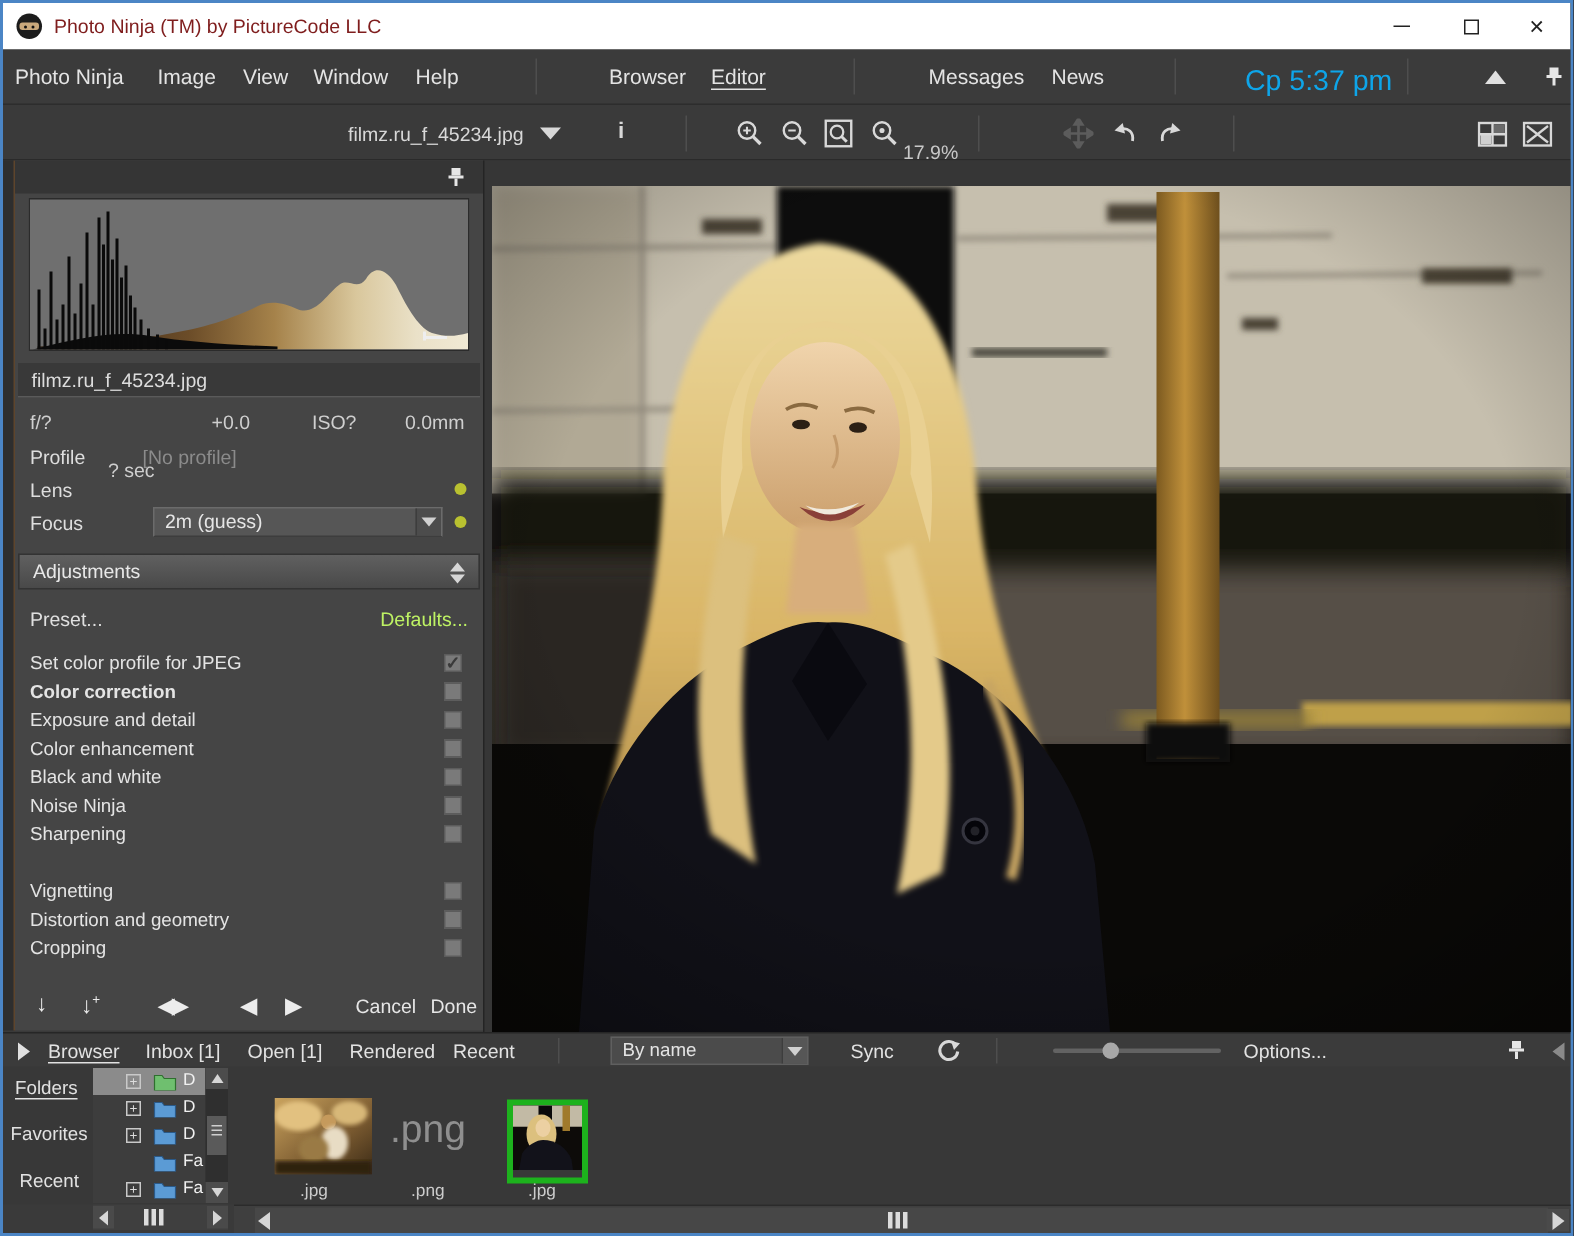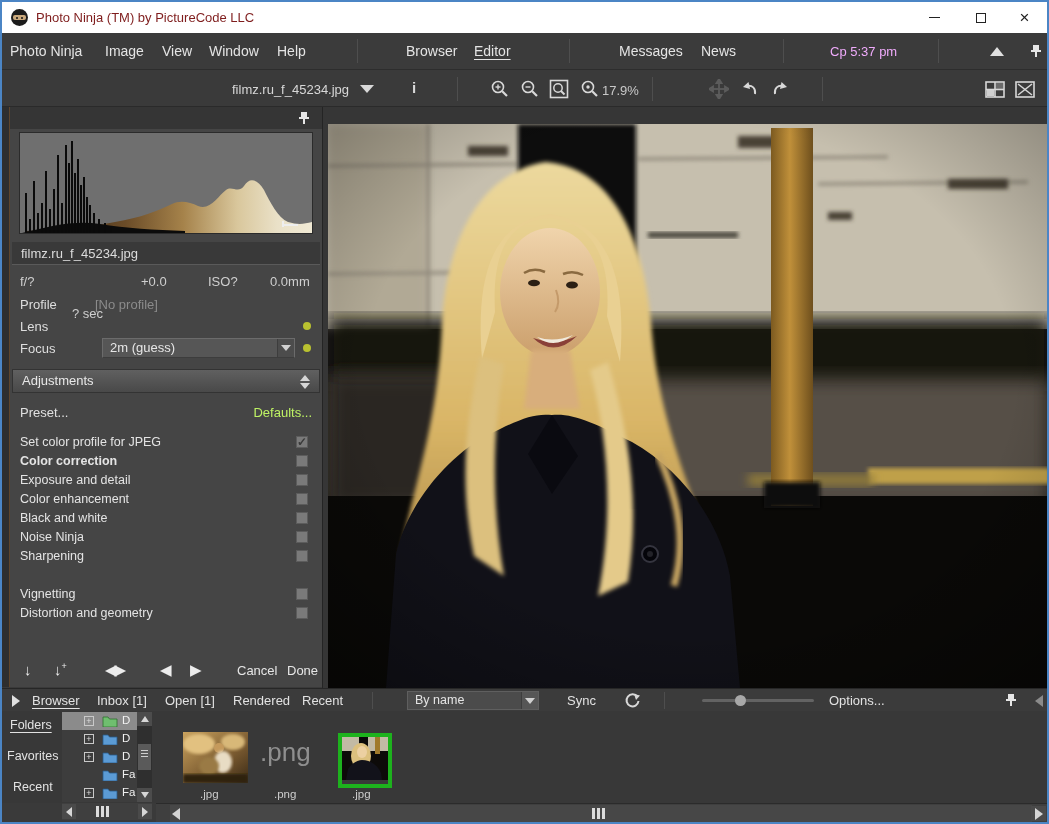--- a/index.html
+++ b/index.html
@@ -17,35 +17,35 @@
   #btn-min { left:910px; } #btn-max { left:956px; } #btn-close { left:1000px; }
   #btn-min .g { width:11px; height:1px; background:#222; }
   #btn-max .g { width:10px; height:10px; border:1px solid #222; }
   #btn-close .g { font-size:17px; line-height:1; }
 
   
   #menubar { left:0; top:31px; width:1045px; height:36px; background:#3b3b3b; color:#e4e4e4; font-size:14px; }
   .menu-item { position:absolute; top:10px; cursor:default; }
   .vsep { position:absolute; width:1px; background:#4e4e4e; }
   .underline { text-decoration:underline; text-underline-offset:3px; }
-  #clock { position:absolute; top:11px; left:828px; font-size:13px; color:#f0abfc; }
+  #clock { position:absolute; top:11px; left:828px; font-size:19px; color:#0ea5e9; }
   .tri-up { width:0; height:0; border-left:7px solid transparent; border-right:7px solid transparent; border-bottom:9px solid #e0e0e0; }
   .pin { position:relative; width:12px; height:12px; }
   .pin .head { position:absolute; left:3px; top:0; width:6px; height:5px; background:#e6e6e6; }
   .pin .bar  { position:absolute; left:1px; top:5px; width:10px; height:2px; background:#e6e6e6; }
   .pin .stem { position:absolute; left:5px; top:7px; width:2px; height:5px; background:#e6e6e6; }
 
   
   #toolbar { left:0; top:67px; width:1045px; height:38px; background:#3a3a3a; border-top:1px solid #2d2d2d; border-bottom:1px solid #2a2a2a; color:#d8d8d8; }
   #tb-filename { left:230px; top:12px; font-size:13px; color:#d8d8d8; }
   .dd-arrow { width:0; height:0; border-left:7px solid transparent; border-right:7px solid transparent; border-top:8px solid #d8d8d8; }
   #tb-fn-arrow { left:358px; top:15px; }
   #tb-info { left:410px; top:9px; font-size:15px; font-weight:bold; color:#d8d8d8; }
   .icon18 { width:20px; height:20px; }
-  #tb-zoom-pct { left:600px; top:13px; font-size:13px; color:#c8c8c8; }
+  #tb-zoom-pct { left:600px; top:24px; font-size:13px; color:#c8c8c8; }
 
   
   #left-strip { left:0; top:105px; width:8px; height:580px; background:#2e2e2e; border-right:1px solid #5e452c; }
   #inspector { left:8px; top:105px; width:312px; height:580px; background:#454545; }
   #hist-header { left:0; top:0; width:312px; height:22px; background:#353535; }
   #histogram { left:9px; top:25px; width:294px; height:102px; background:#6f6f6f; border:1px solid #2b2b2b; }
   #filename-field { left:2px; top:135px; width:308px; height:23px; background:#393939; border-bottom:1px solid #5a5a5a; color:#dcdcdc; font-size:13px; line-height:23px; padding-left:9px; }
   .exif { position:absolute; top:167px; font-size:13px; color:#cfcfcf; }
   .lbl { position:absolute; font-size:13px; color:#dedede; }
   .muted { color:#8b8b8b; }
@@ -324,20 +324,24 @@
     <div class="adj-row" style="top:440px;">
         <span class="t">Sharpening</span>
         <span class="cb"></span>
       </div>
     <div class="adj-row" style="top:478px;">
         <span class="t">Vignetting</span>
         <span class="cb"></span>
       </div>
     <div class="adj-row" style="top:497px;">
         <span class="t">Distortion and geometry</span>
+        <span class="cb"></span>
+      </div>
+    <div class="adj-row" style="top:516px;">
+        <span class="t">Cropping</span>
         <span class="cb"></span>
       </div>
 
     <div id="inspector-toolbar" class="abs">
       <span class="itb" style="left:14px;">↓</span>
       <span class="itb" style="left:44px;">↓<sup style="font-size:9px;">+</sup></span>
       <span class="itb" style="left:95px; letter-spacing:-2px;">◀▶</span>
       <span class="itb" style="left:150px;">◀</span>
       <span class="itb" style="left:180px;">▶</span>
       <span class="itb-txt" style="left:227px;">Cancel</span>

